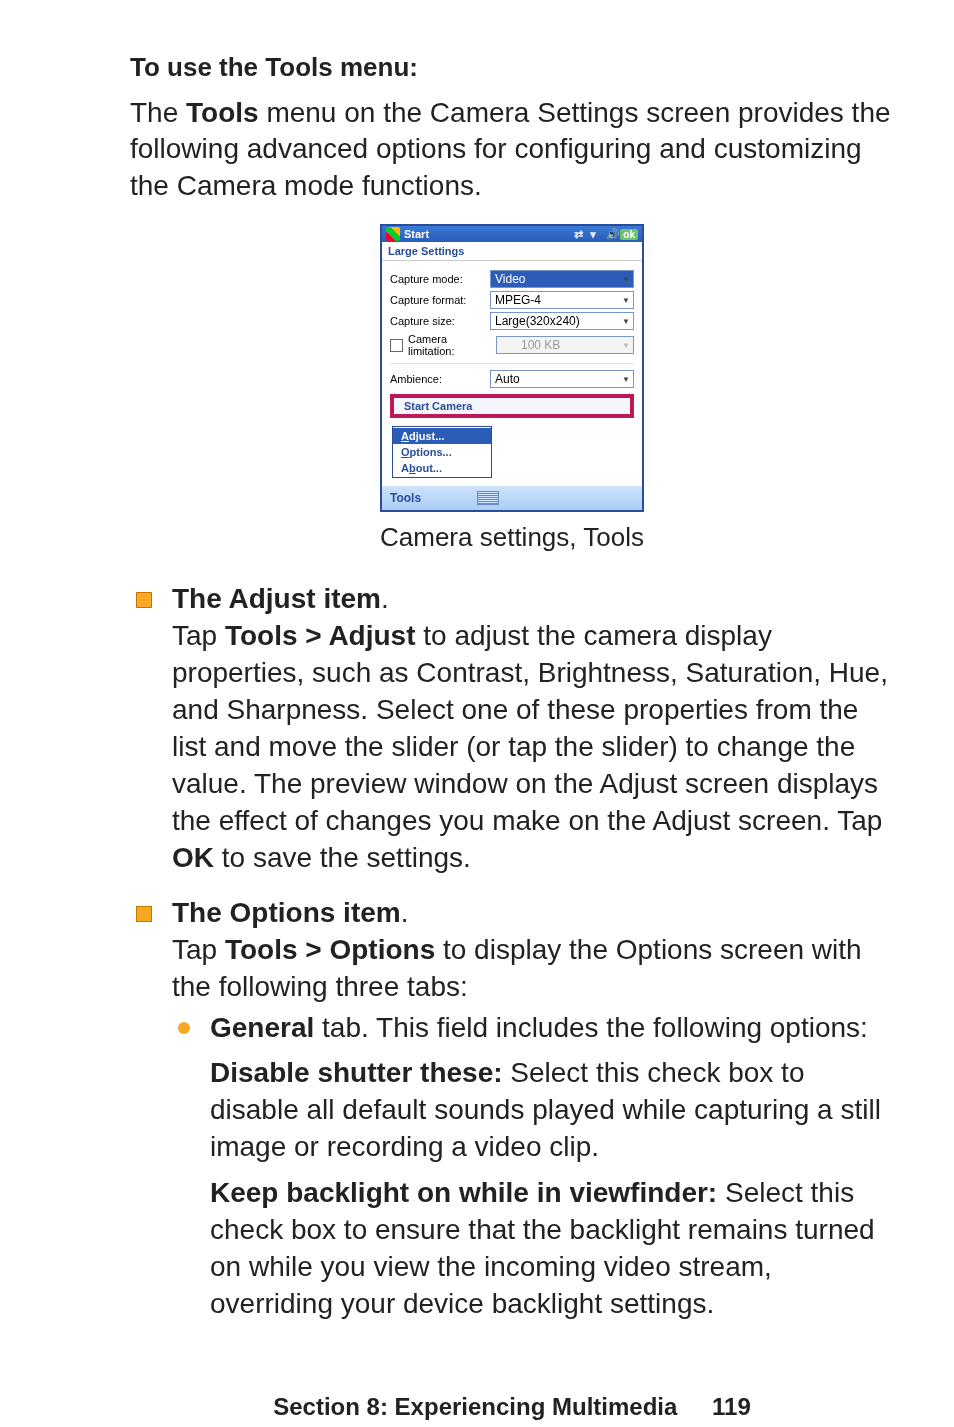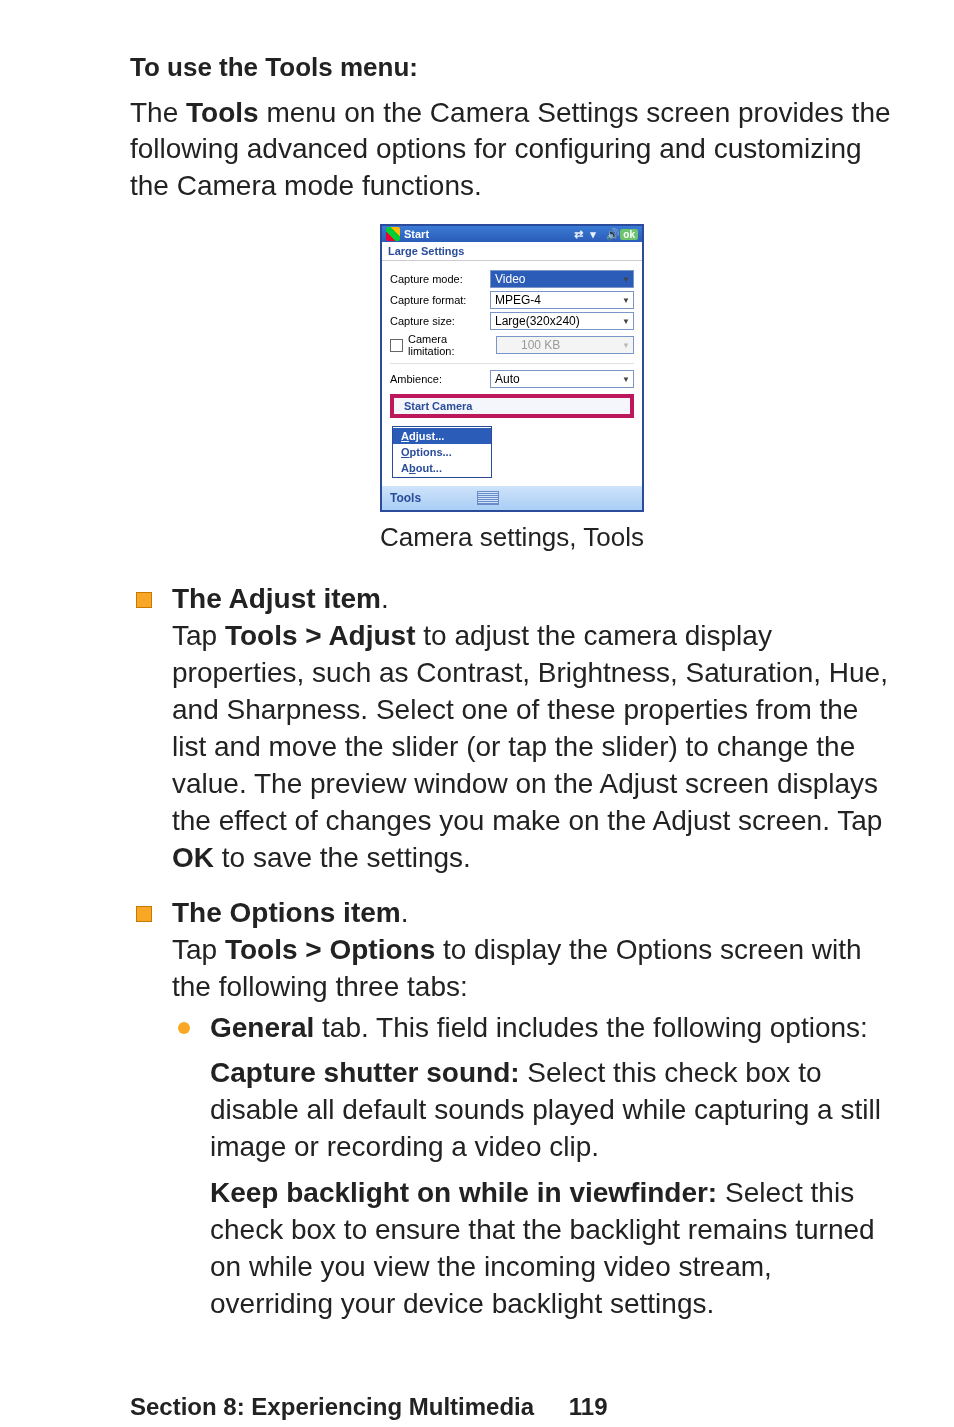--- a/index.html
+++ b/index.html
@@ -197,21 +197,21 @@
     width: 12px;
     height: 12px;
     background: #f9a825;
     border-radius: 50%;
   }
   ul.dot-list p.sub {
     margin: 8px 0 10px 0;
   }
   .footer {
     margin-top: 70px;
-    text-align: left;
+    text-align: center;
     font-size: 24px;
   }
   .footer .sec { font-weight: bold; }
   .footer .pg { font-weight: bold; margin-left: 28px; }
 </style>
 </head>
 <body>
 
 <div class="page">
 
@@ -279,21 +279,21 @@
       <span>Tap </span><span class="bold">Tools &gt; Adjust</span><span> to adjust the camera display properties, such as Contrast, Brightness, Saturation, Hue, and Sharpness. Select one of these properties from the list and move the slider (or tap the slider) to change the value. The preview window on the Adjust screen displays the effect of changes you make on the Adjust screen. Tap </span><span class="bold">OK</span><span> to save the settings.</span>
     </li>
     <li>
       <span class="bold">The Options item</span><span>.</span><br>
       <span>Tap </span><span class="bold">Tools &gt; Options</span><span> to display the Options screen with the following three tabs:</span>
 
       <ul class="dot-list">
         <li>
           <span class="bold">General</span><span> tab. This field includes the following options:</span>
           <p class="sub">
-            <span class="bold">Capture shutter sound:</span><span> Select this check box to disable all default sounds played while capturing a still image or recording a video clip.</span>
+            <span class="bold">Disable shutter these:</span><span> Select this check box to disable all default sounds played while capturing a still image or recording a video clip.</span>
           </p>
           <p class="sub">
             <span class="bold">Keep backlight on while in viewfinder:</span><span> Select this check box to ensure that the backlight remains turned on while you view the incoming video stream, overriding your device backlight settings.</span>
           </p>
         </li>
       </ul>
     </li>
   </ul>
 
   <div class="footer">

